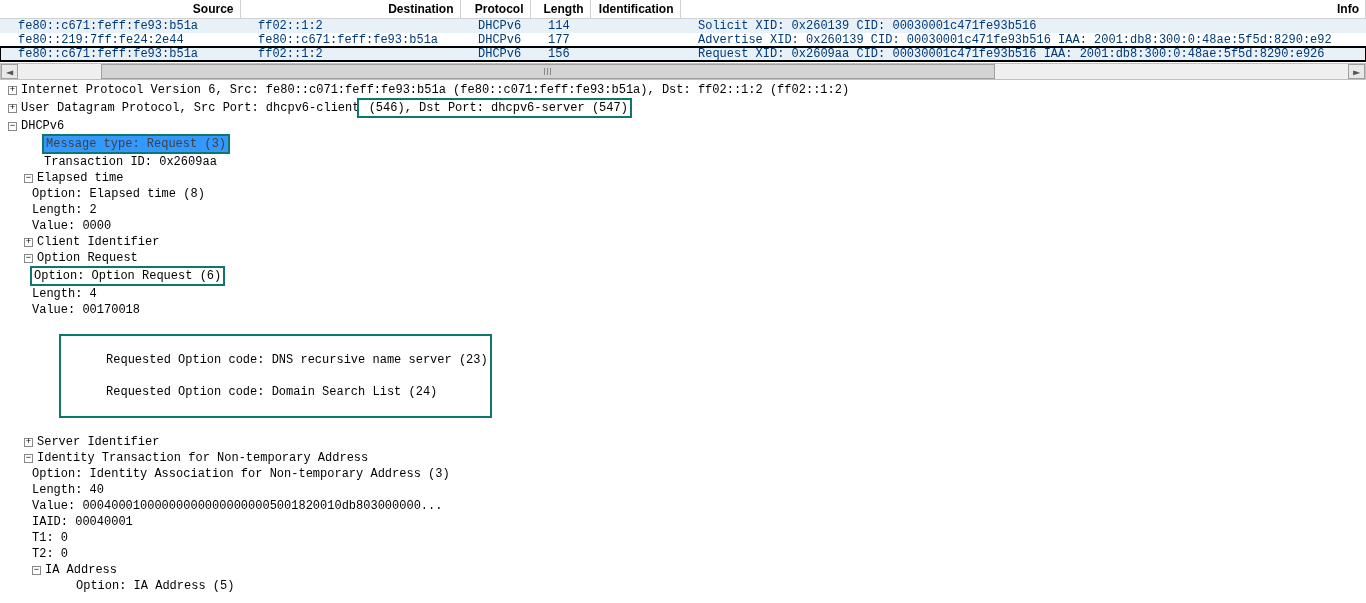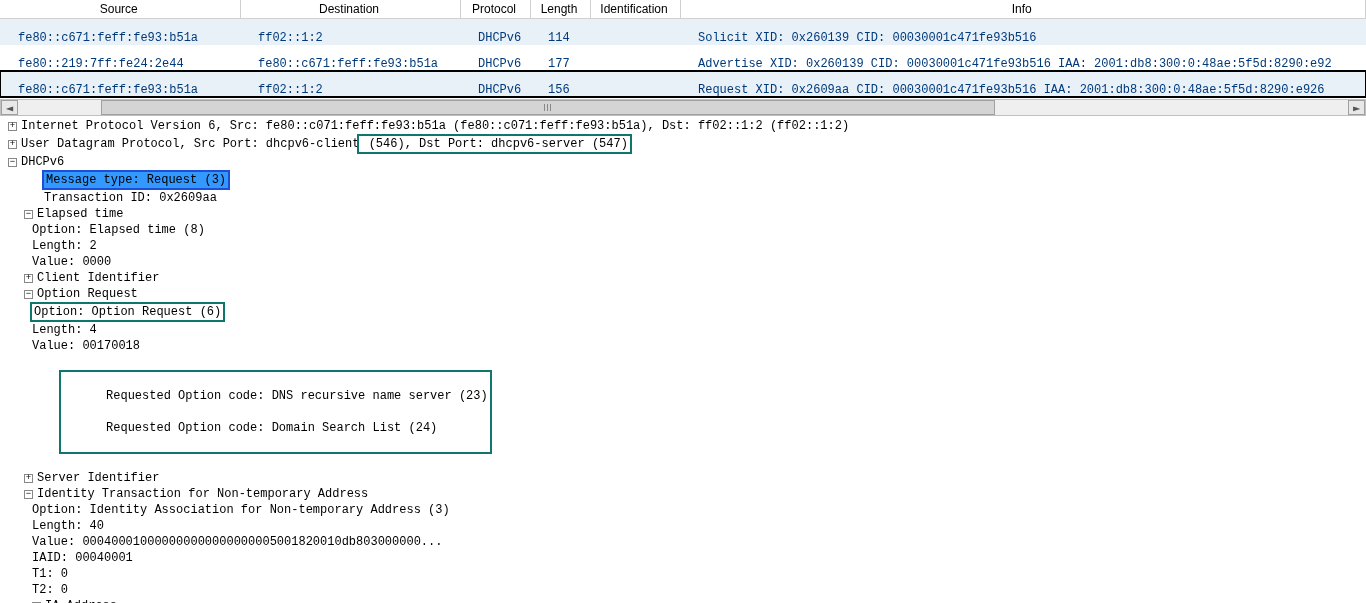--- a/index.html
+++ b/index.html
@@ -12,34 +12,34 @@
     width: 1366px;
     overflow: hidden;
   }
   .packet-table {
     border-collapse: collapse;
     width: 100%;
     table-layout: fixed;
   }
   .packet-table th {
     font-family: Arial, sans-serif;
-    font-weight: normal;
-    font-size: 12px;
-    text-align: center;
+    font-weight: bold;
+    font-size: 12px;
+    text-align: right;
     padding: 2px 6px 2px 4px;
     background: #fff;
     border-right: 1px solid #d0d0d0;
     border-bottom: 1px solid #d0d0d0;
     white-space: nowrap;
     overflow: hidden;
   }
   .packet-table td {
     font-family: "Courier New", monospace;
     font-size: 12px;
-    padding: 12px 6px 0 18px;
+    padding: 0 6px 0 18px;
     white-space: nowrap;
     overflow: hidden;
     color: #003a7a;
   }
   .packet-table tr.hl td { background: #e8f0f8; }
   .row-boxed { outline: 2px solid #000; outline-offset: -1px; }
   .scrollbar-h {
     height: 17px;
     background: #efefef;
     border: 1px solid #c0c0c0;
@@ -81,22 +81,22 @@
     text-align:center;
     line-height:7px;
     font-size:9px;
     margin-right:4px;
     vertical-align:1px;
     background:#fff;
   }
   .sel {
     display:inline-block;
     background:#3399ff;
-    color:#000000;
-    border: 2px solid #1d4ed8;
+    color:#404040;
+    border: 2px solid #0f766e;
     padding: 0 2px;
     margin-left:-2px;
   }
   .box {
     border: 2px solid #0f766e;
     display:inline-block;
     padding: 0 2px;
     margin-left:-2px;
   }
   .l0{padding-left:8px}

